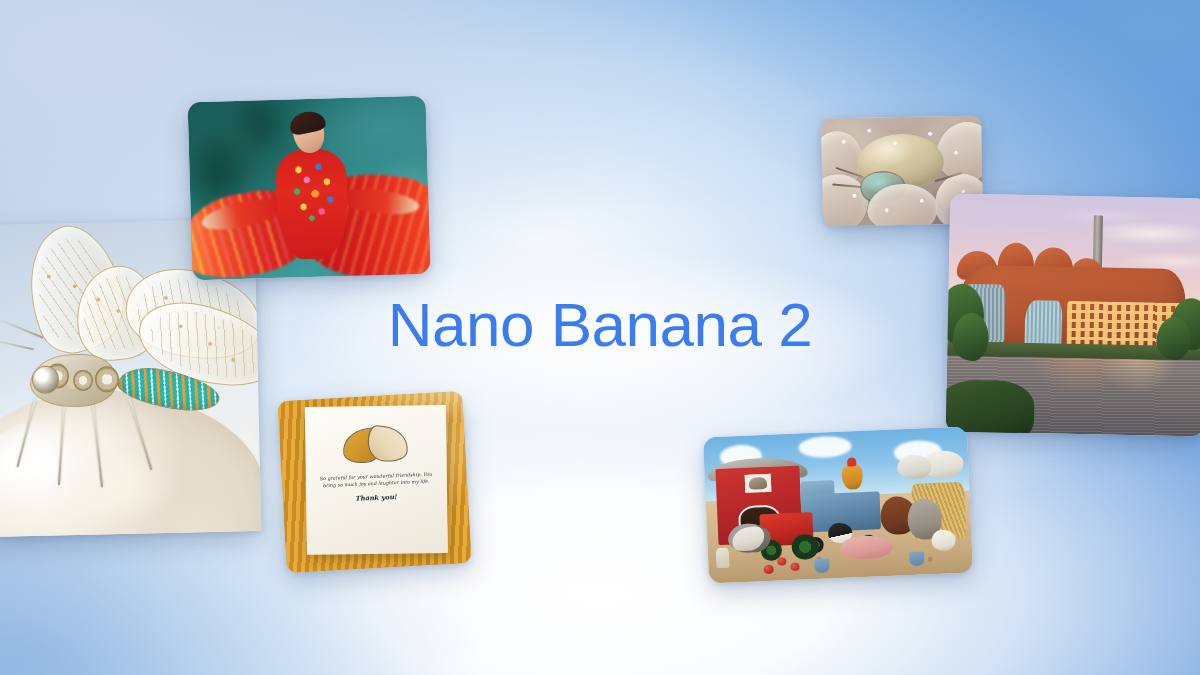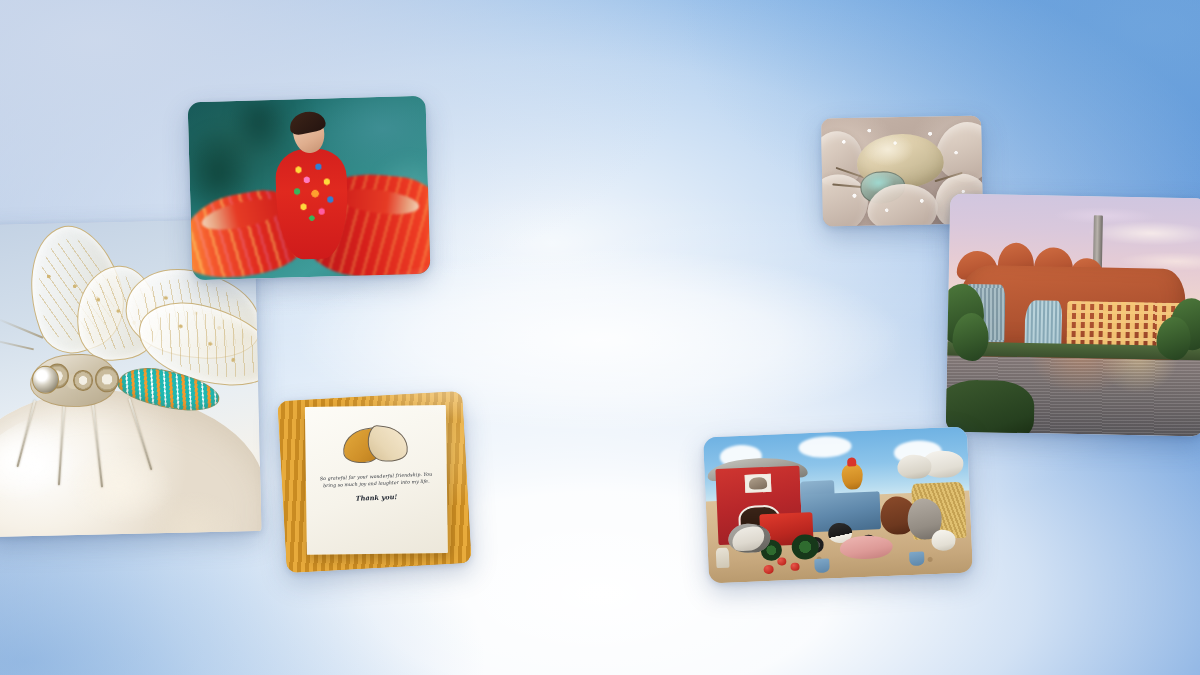--- a/index.html
+++ b/index.html
@@ -734,13 +734,16 @@
       <div class="farm-apple" id="fap1"></div>
       <div class="farm-apple" id="fap2"></div>
       <div class="farm-apple" id="fap3"></div>
       <div class="farm-bucket" id="fb1"></div>
       <div class="farm-bucket" id="fb2"></div>
       <div class="farm-milkcan"></div>
     </div>
   </div>
 
   <div id="title-glow"></div>
+  <div id="title-wrap">
+    <div id="hero-title">Nano Banana 2</div>
+  </div>
 </div>
 
 </body></html>

